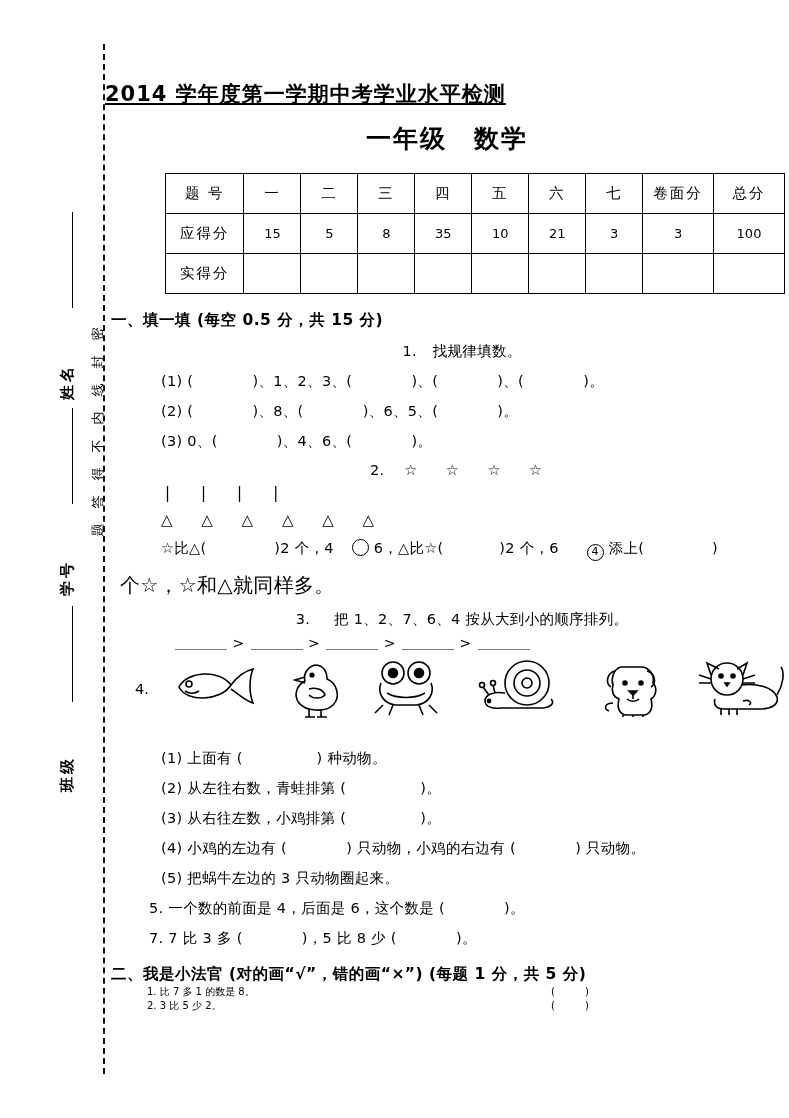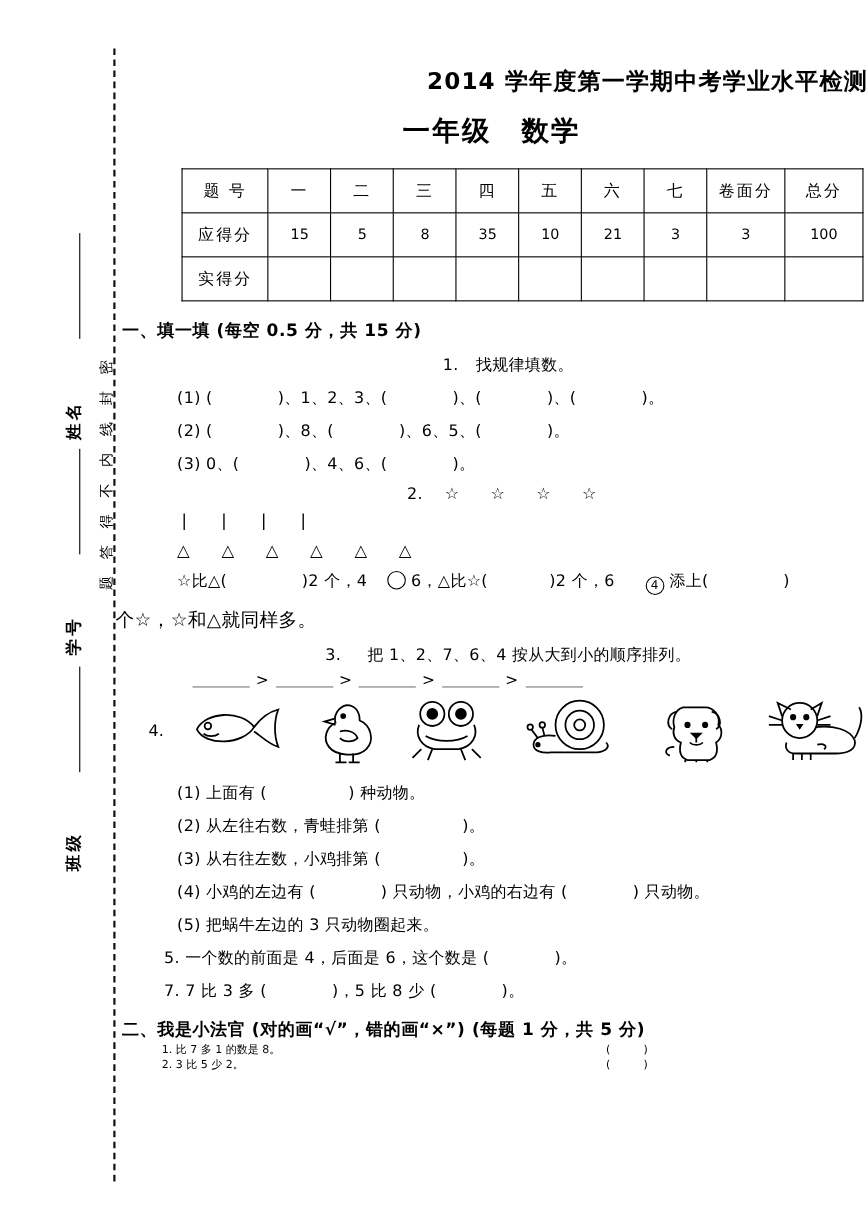--- a/index.html
+++ b/index.html
@@ -68,25 +68,26 @@
   
   #content {
     position: absolute;
     left: 105px;
     top: 0;
     width: 684px;
     height: 1118px;
   }
 
   .title-main {
-    text-align: right;
+    text-align: left;
     font-size: 21px;
     font-weight: bold;
-    margin-top: 60px;
+    margin-top: 80px;
     letter-spacing: 1px;
+    text-decoration: underline;
   }
   .title-sub {
     text-align: center;
     font-size: 25px;
     font-weight: bold;
     margin-top: 14px;
     letter-spacing: 2px;
   }
 
   
@@ -126,23 +127,24 @@
     margin: 11px 0 0 30px;
     letter-spacing: 0.3px;
     text-align: center;
   }
   .q-sub {
     font-size: 14.5px;
     margin: 11px 0 0 56px;
     letter-spacing: 0.3px;
   }
   .q-cont {
-    font-size: 17px;
+    font-size: 20px;
     margin: 11px 0 0 0px;
     letter-spacing: 0.3px;
+    padding-left: 15px;
   }
   .gap-sm { display: inline-block; width: 46px; }
   .gap-md { display: inline-block; width: 58px; }
 
   .shape-row {
     margin: 9px 0 0 56px;
     font-size: 15px;
     letter-spacing: 12px;
     line-height: 1.25;
     white-space: nowrap;
@@ -422,21 +424,21 @@
           <path d="M28 24 L32 24 L30 27 Z" fill="#000"></path>
           <path d="M14 20 L2 16 M14 24 L2 24 M46 20 L58 16 M46 24 L58 24"></path>
           <path d="M44 26 C60 24, 76 28, 80 38 C82 46, 74 50, 62 50 L26 50 C20 50, 16 46, 18 40"></path>
           <path d="M80 36 C86 26, 88 14, 84 8"></path>
           <path d="M24 50 L24 56 M32 50 L32 56 M40 50 L40 56"></path>
           <path d="M46 42 C52 40, 56 44, 52 46"></path>
         </g>
       </svg>
     </div>
 
-    <div class="q-sub" style="margin-top:14px">(1) 上面有 (　　　　　) 种动物。</div>
+    <div class="q-sub" style="margin-top:28px">(1) 上面有 (　　　　　) 种动物。</div>
     <div class="q-sub">(2) 从左往右数，青蛙排第 (　　　　　)。</div>
     <div class="q-sub">(3) 从右往左数，小鸡排第 (　　　　　)。</div>
     <div class="q-sub">(4) 小鸡的左边有 (　　　　) 只动物，小鸡的右边有 (　　　　) 只动物。</div>
     <div class="q-sub">(5) 把蜗牛左边的 3 只动物圈起来。</div>
 
     <div class="q-sub" style="margin-left:44px">5. 一个数的前面是 4，后面是 6，这个数是 (　　　　)。</div>
     <div class="q-sub" style="margin-left:44px">7. 7 比 3 多 (　　　　)，5 比 8 少 (　　　　)。</div>
 
     <div class="sec-head" style="">二、我是小法官 (对的画“√”，错的画“×”) (每题 1 分，共 5 分)</div>
 

